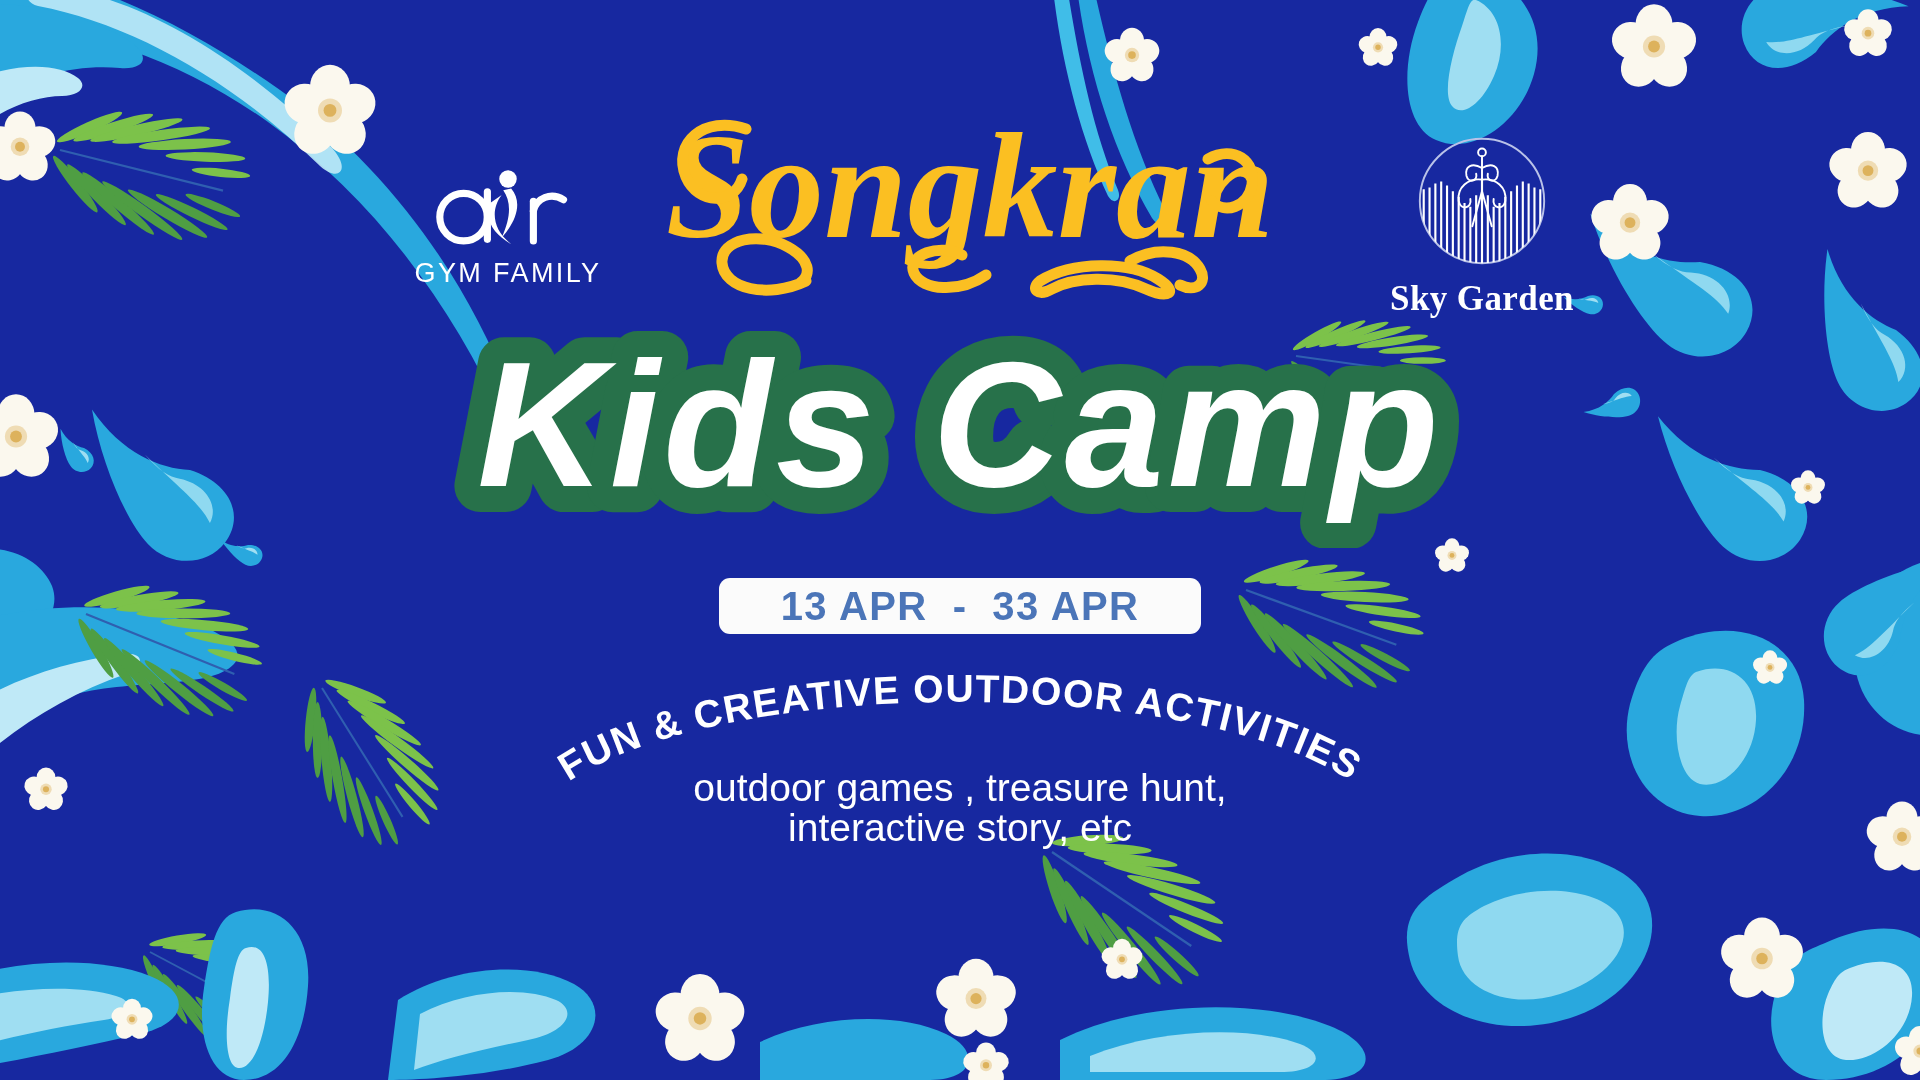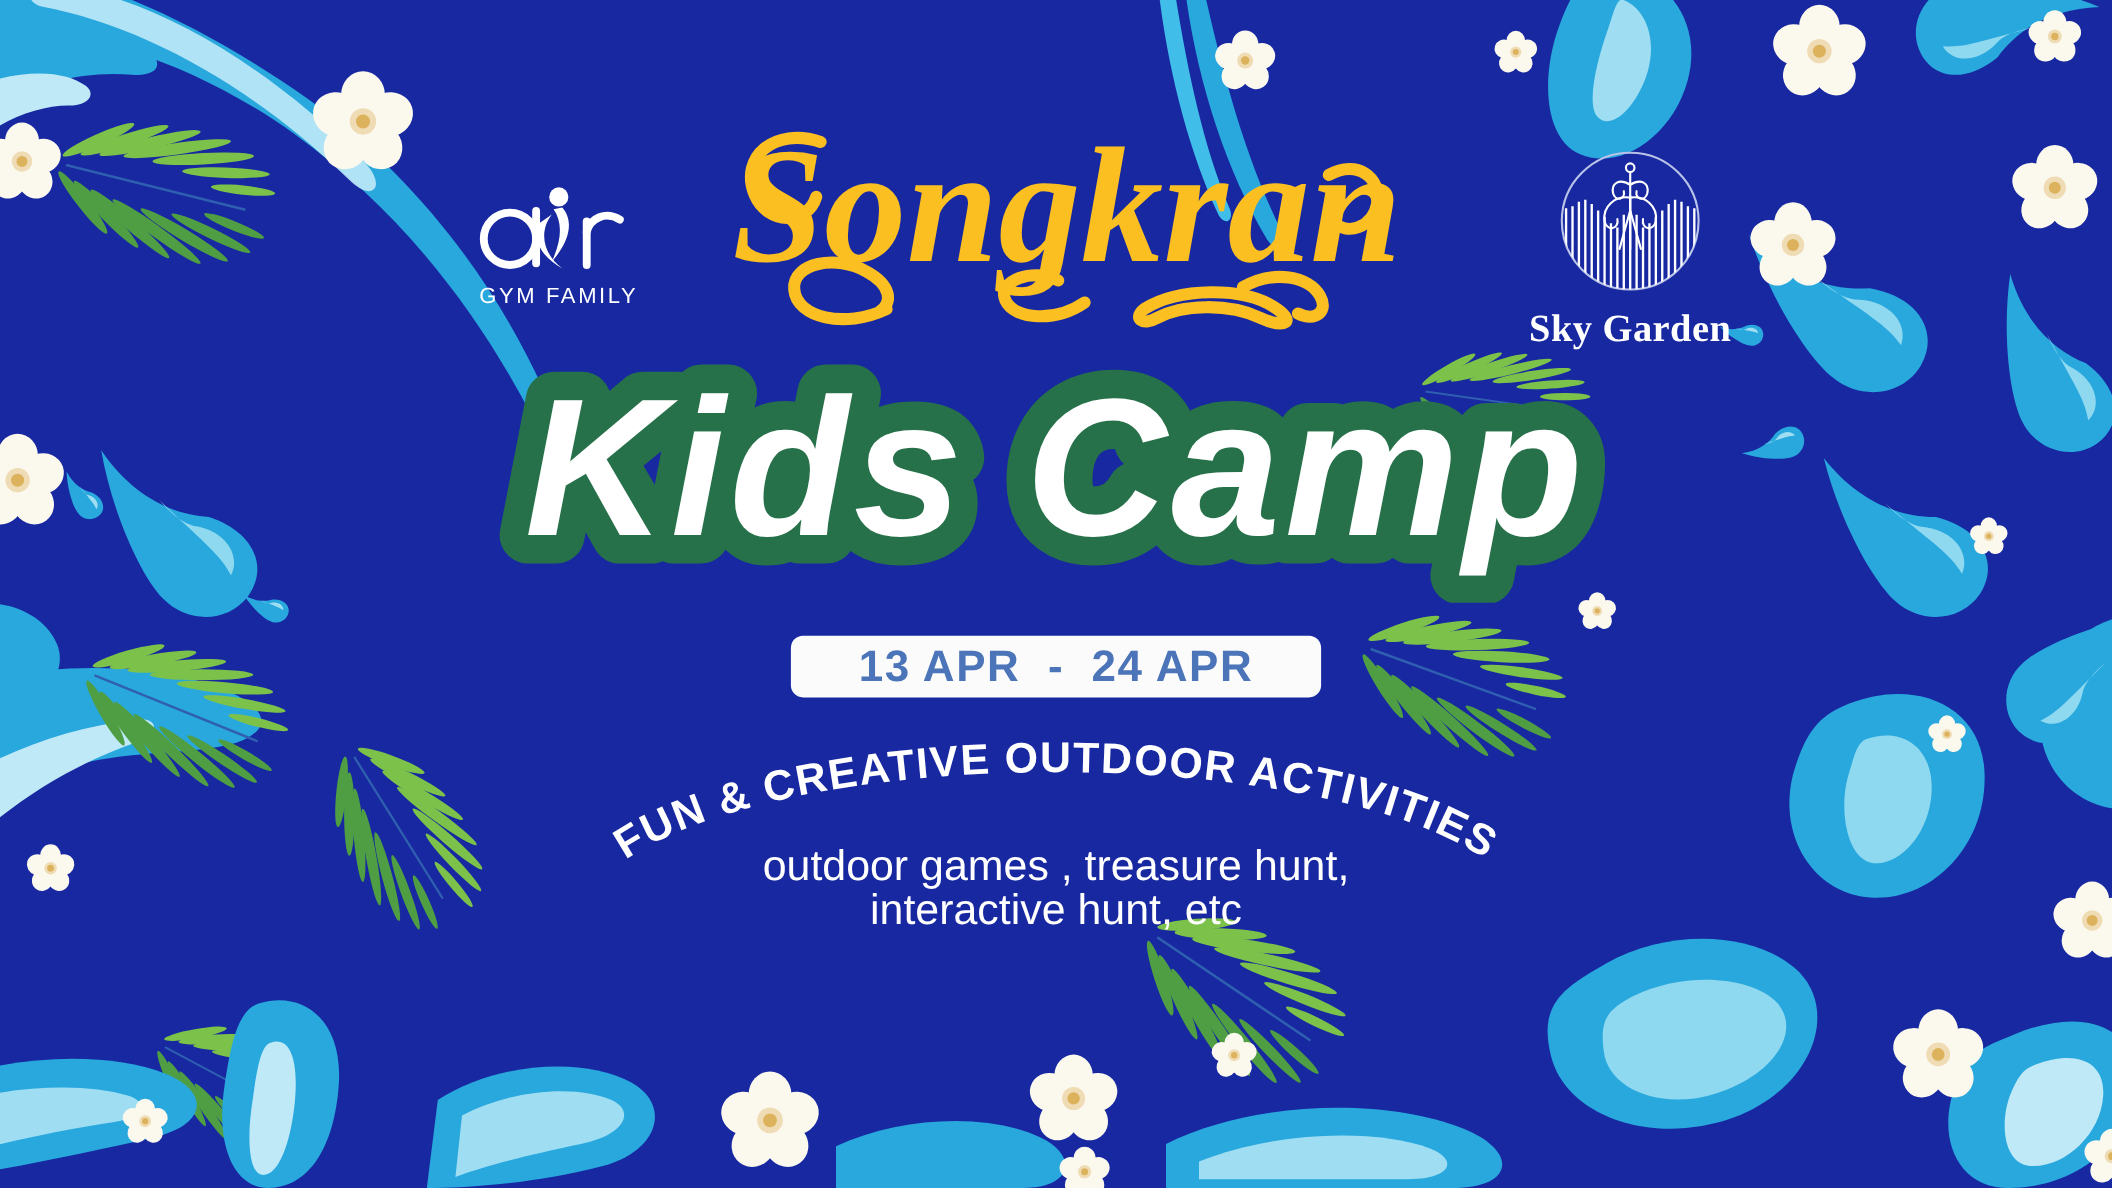--- a/index.html
+++ b/index.html
@@ -28,21 +28,21 @@
     width: 1920px;
     height: 1080px;
   }
 
   
   .logo-block { position: absolute; text-align: center; }
   #air-logo { left: 398px; top: 160px; width: 220px; }
   #air-mark { width: 160px; height: 92px; display: block; margin: 0 auto; }
   #air-sub {
     color: #ffffff;
-    font-size: 20px;
+    font-size: 27px;
     letter-spacing: 2.4px;
     font-weight: 400;
     margin-top: 6px;
     font-family: "Liberation Sans", sans-serif;
   }
   #sky-logo { left: 1362px; top: 133px; width: 240px; }
   #sky-mark { width: 136px; height: 136px; display: block; margin: 0 auto; }
   #sky-sub {
     color: #ffffff;
     font-size: 35px;
@@ -452,33 +452,33 @@
     </div>
 
     <div id="kidscamp-wrap">
       <svg id="kidscamp-svg" viewBox="0 0 1360 230" xmlns="http://www.w3.org/2000/svg" aria-label="Kids Camp">
         <text x="680" y="168" text-anchor="middle" font-family="Liberation Sans, sans-serif" font-size="178" font-style="italic" font-weight="700" fill="none" stroke="#27714a" stroke-width="52" stroke-linejoin="round" letter-spacing="4">Kids Camp</text>
         <text x="680" y="168" text-anchor="middle" font-family="Liberation Sans, sans-serif" font-size="178" font-style="italic" font-weight="700" fill="#ffffff" letter-spacing="4">Kids Camp</text>
       </svg>
     </div>
 
     <div id="date-pill">
-      <span id="date-text">13 APR  -  24 APR</span>
+      <span id="date-text">13 APR  -  33 APR</span>
     </div>
 
     <div id="tagline-wrap">
       <svg id="tagline-svg" viewBox="0 0 840 150" xmlns="http://www.w3.org/2000/svg">
         <defs>
           <path id="arcPath" d="M12,140 C150,16 690,16 828,140" fill="none"></path>
         </defs>
         <text font-family="Liberation Sans, sans-serif" font-size="39" font-weight="700" fill="#ffffff" letter-spacing="1.5">
           <textPath href="#arcPath" startOffset="50%" text-anchor="middle">FUN &amp; CREATIVE OUTDOOR ACTIVITIES</textPath>
         </text>
       </svg>
     </div>
 
     <div id="activities">
       <span class="activity-line">outdoor games , treasure hunt,</span>
-      <span class="activity-line">interactive hunt, etc</span>
+      <span class="activity-line">interactive story, etc</span>
     </div>
 
   </div>
 </div>
 
 </body></html>

